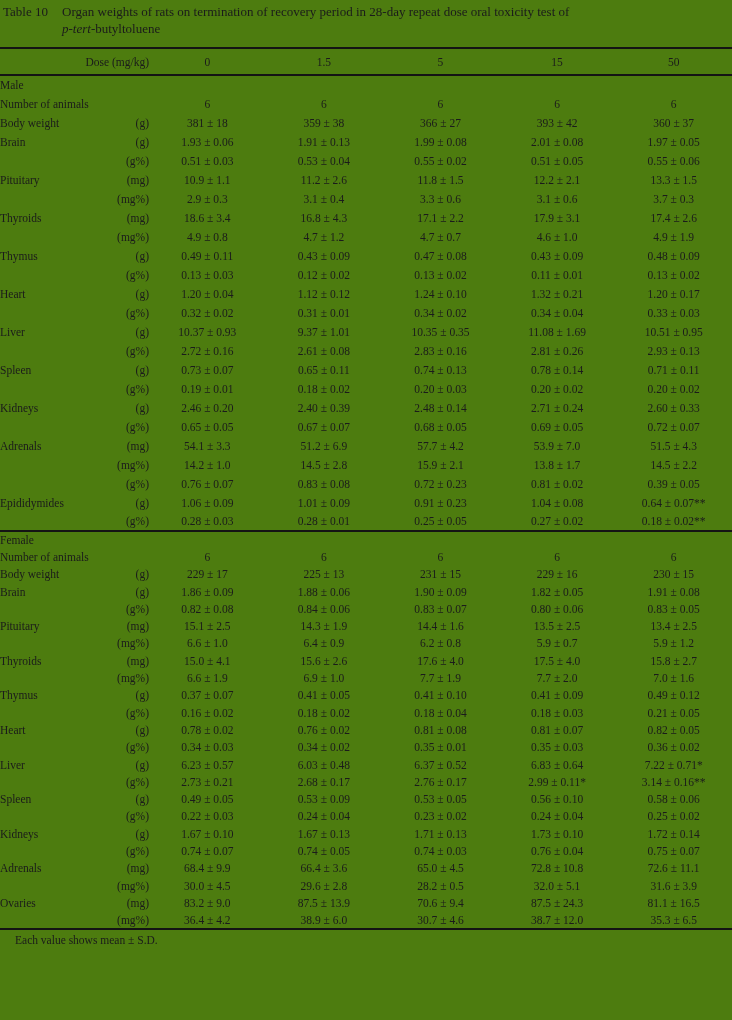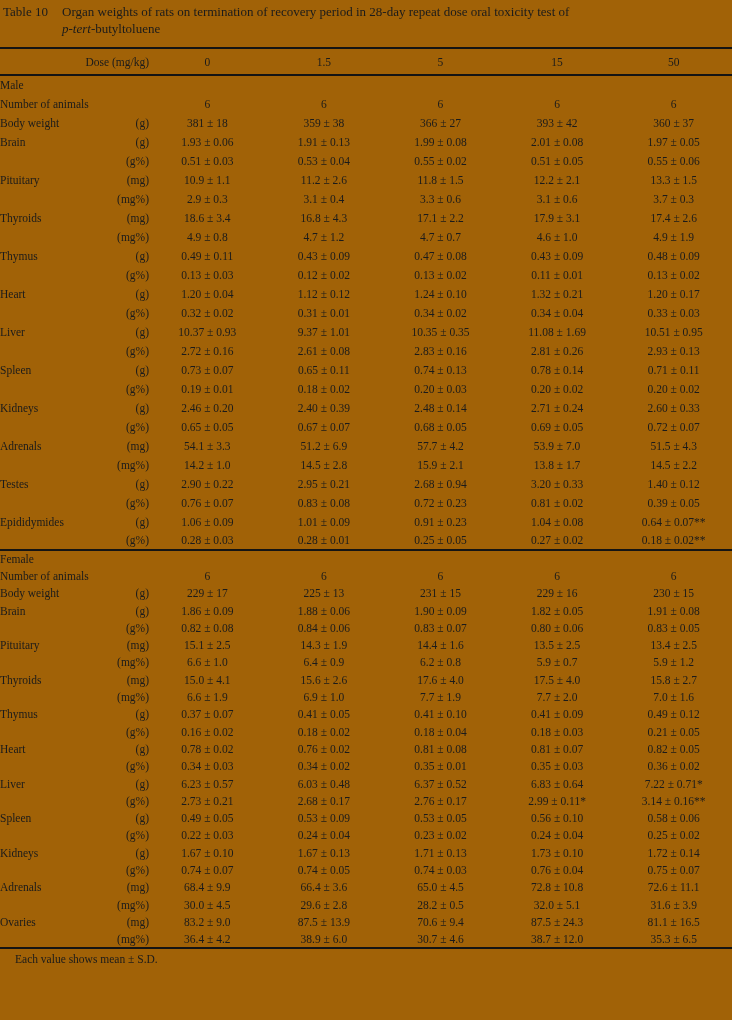--- a/index.html
+++ b/index.html
@@ -1,19 +1,19 @@
 <!DOCTYPE html>
 <html><head>
 <meta charset="utf-8">
 <style>
   html, body { margin: 0; padding: 0; background: #e8e8e8; }
   .page {
     width: 732px;
     height: 1020px;
-    background: #a16207;
+    background: #4d7c0f;
     color: #1b1b1b;
     font-family: "Liberation Serif", "DejaVu Serif", serif;
     position: relative;
     box-sizing: border-box;
     overflow: hidden;
   }
   .title {
     display: flex;
     padding: 4px 6px 0 3px;
     font-size: 13px;
@@ -269,29 +269,20 @@
         <tr>
           <td class="organ"></td>
           <td class="unit">(mg%)</td>
           <td class="val">14.2 ± 1.0</td>
           <td class="val">14.5 ± 2.8</td>
           <td class="val">15.9 ± 2.1</td>
           <td class="val">13.8 ± 1.7</td>
           <td class="val">14.5 ± 2.2</td>
         </tr>
         <tr>
-          <td class="organ">Testes</td>
-          <td class="unit">(g)</td>
-          <td class="val">2.90 ± 0.22</td>
-          <td class="val">2.95 ± 0.21</td>
-          <td class="val">2.68 ± 0.94</td>
-          <td class="val">3.20 ± 0.33</td>
-          <td class="val">1.40 ± 0.12</td>
-        </tr>
-        <tr>
           <td class="organ"></td>
           <td class="unit">(g%)</td>
           <td class="val">0.76 ± 0.07</td>
           <td class="val">0.83 ± 0.08</td>
           <td class="val">0.72 ± 0.23</td>
           <td class="val">0.81 ± 0.02</td>
           <td class="val">0.39 ± 0.05</td>
         </tr>
         <tr>
           <td class="organ">Epididymides</td>

